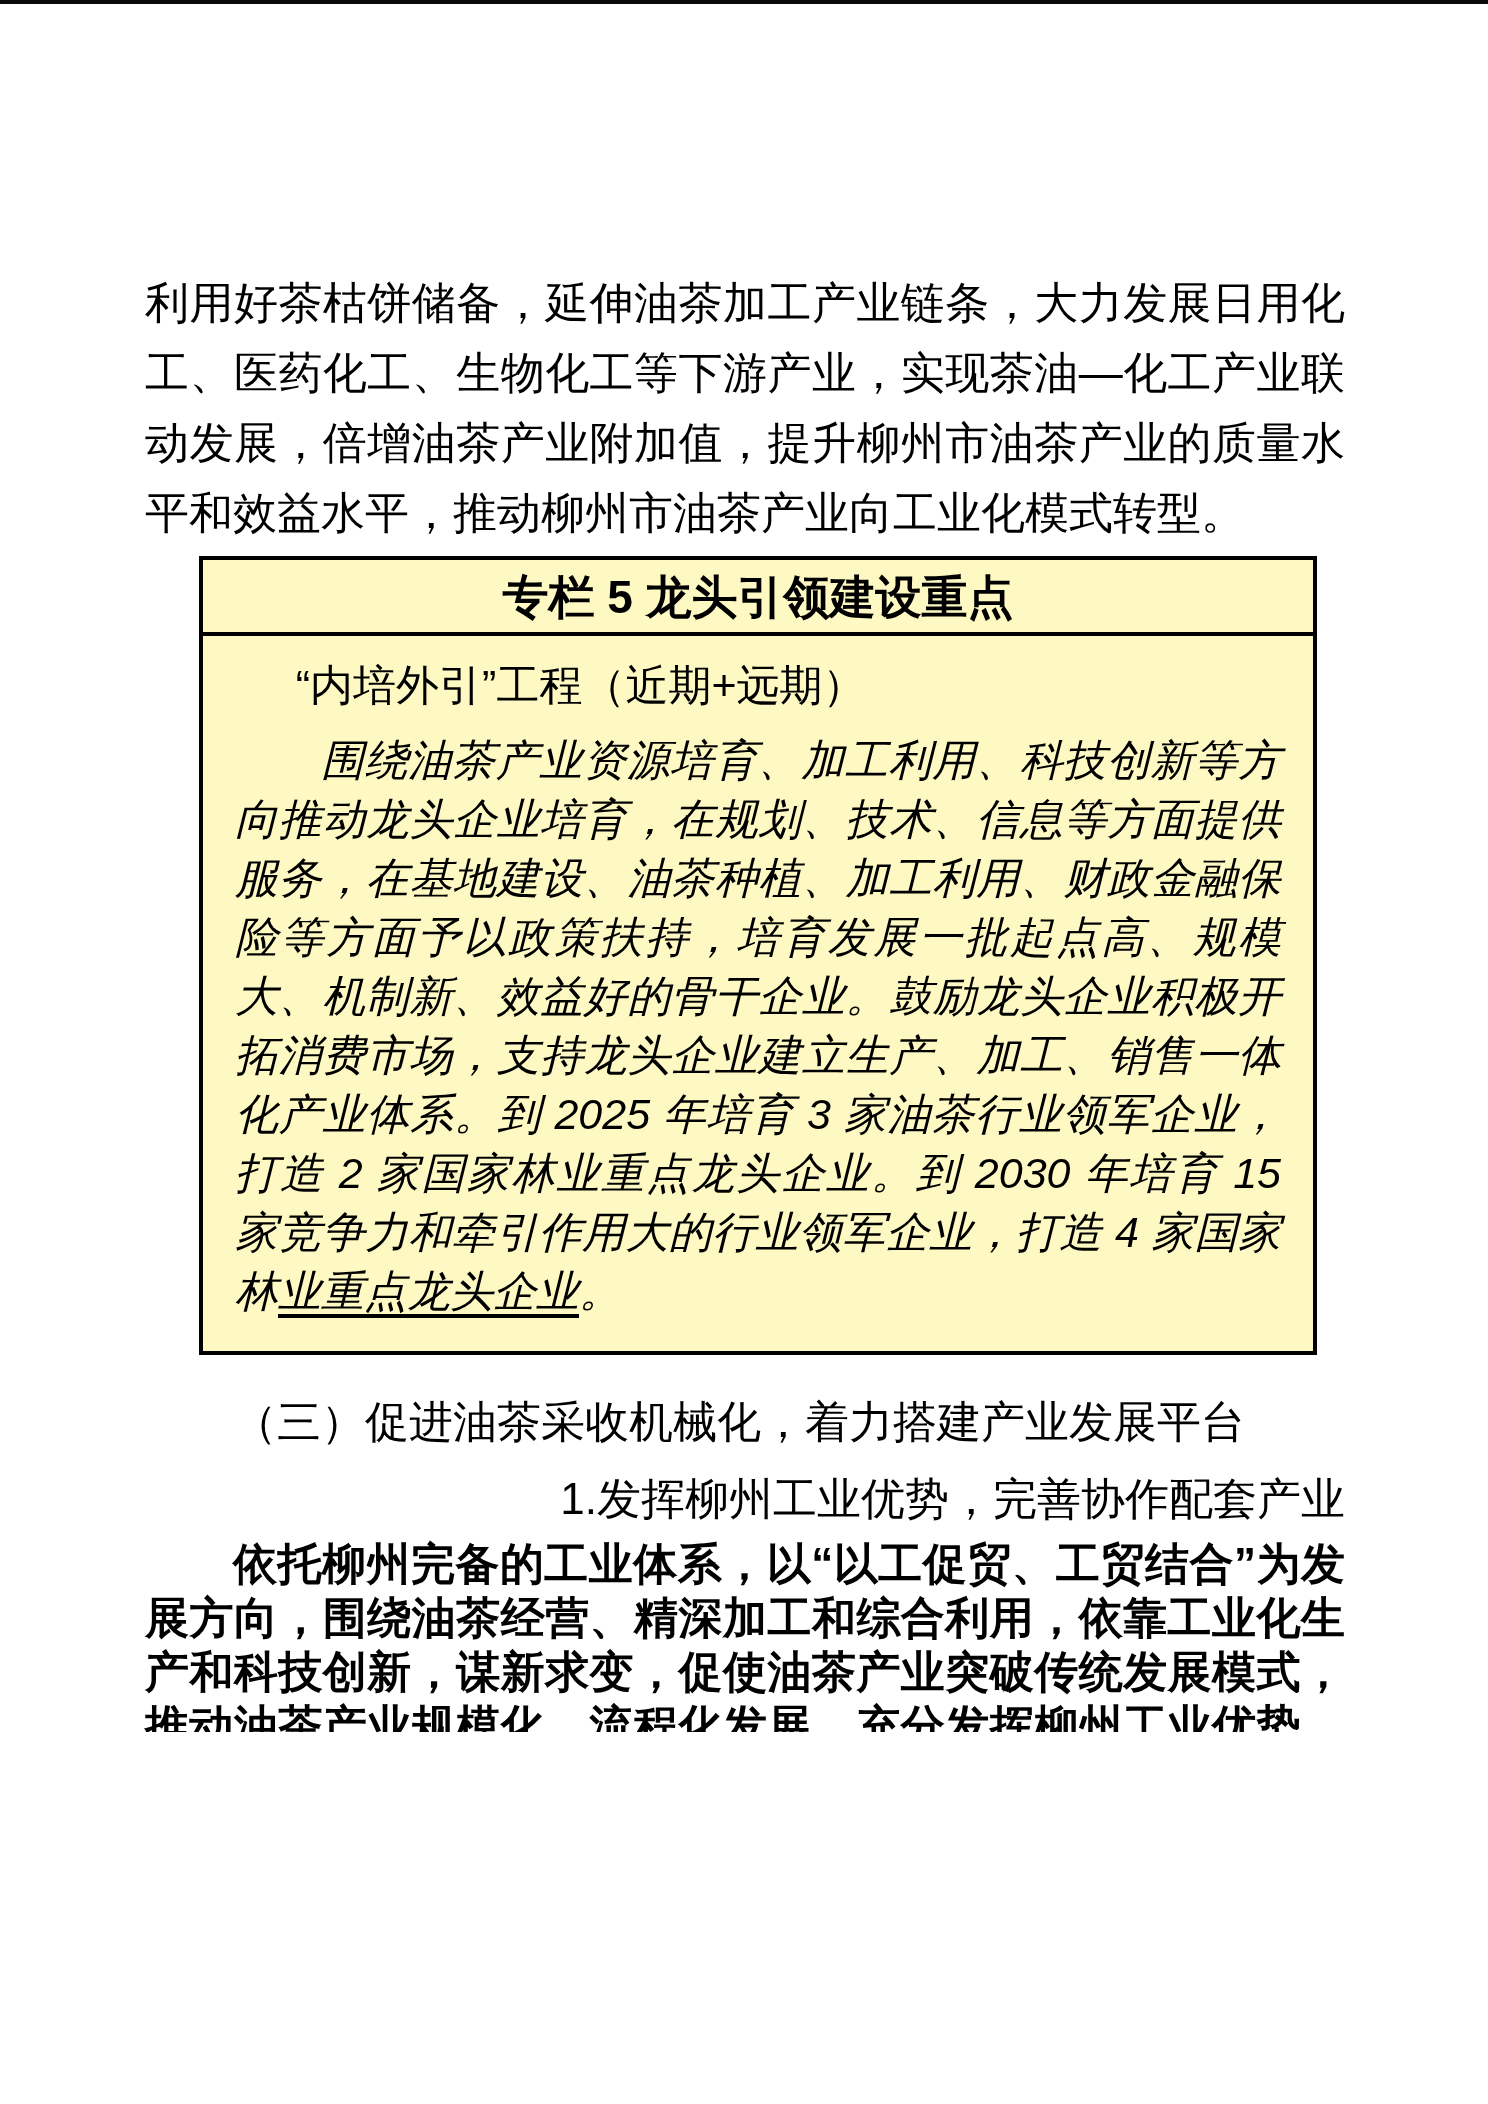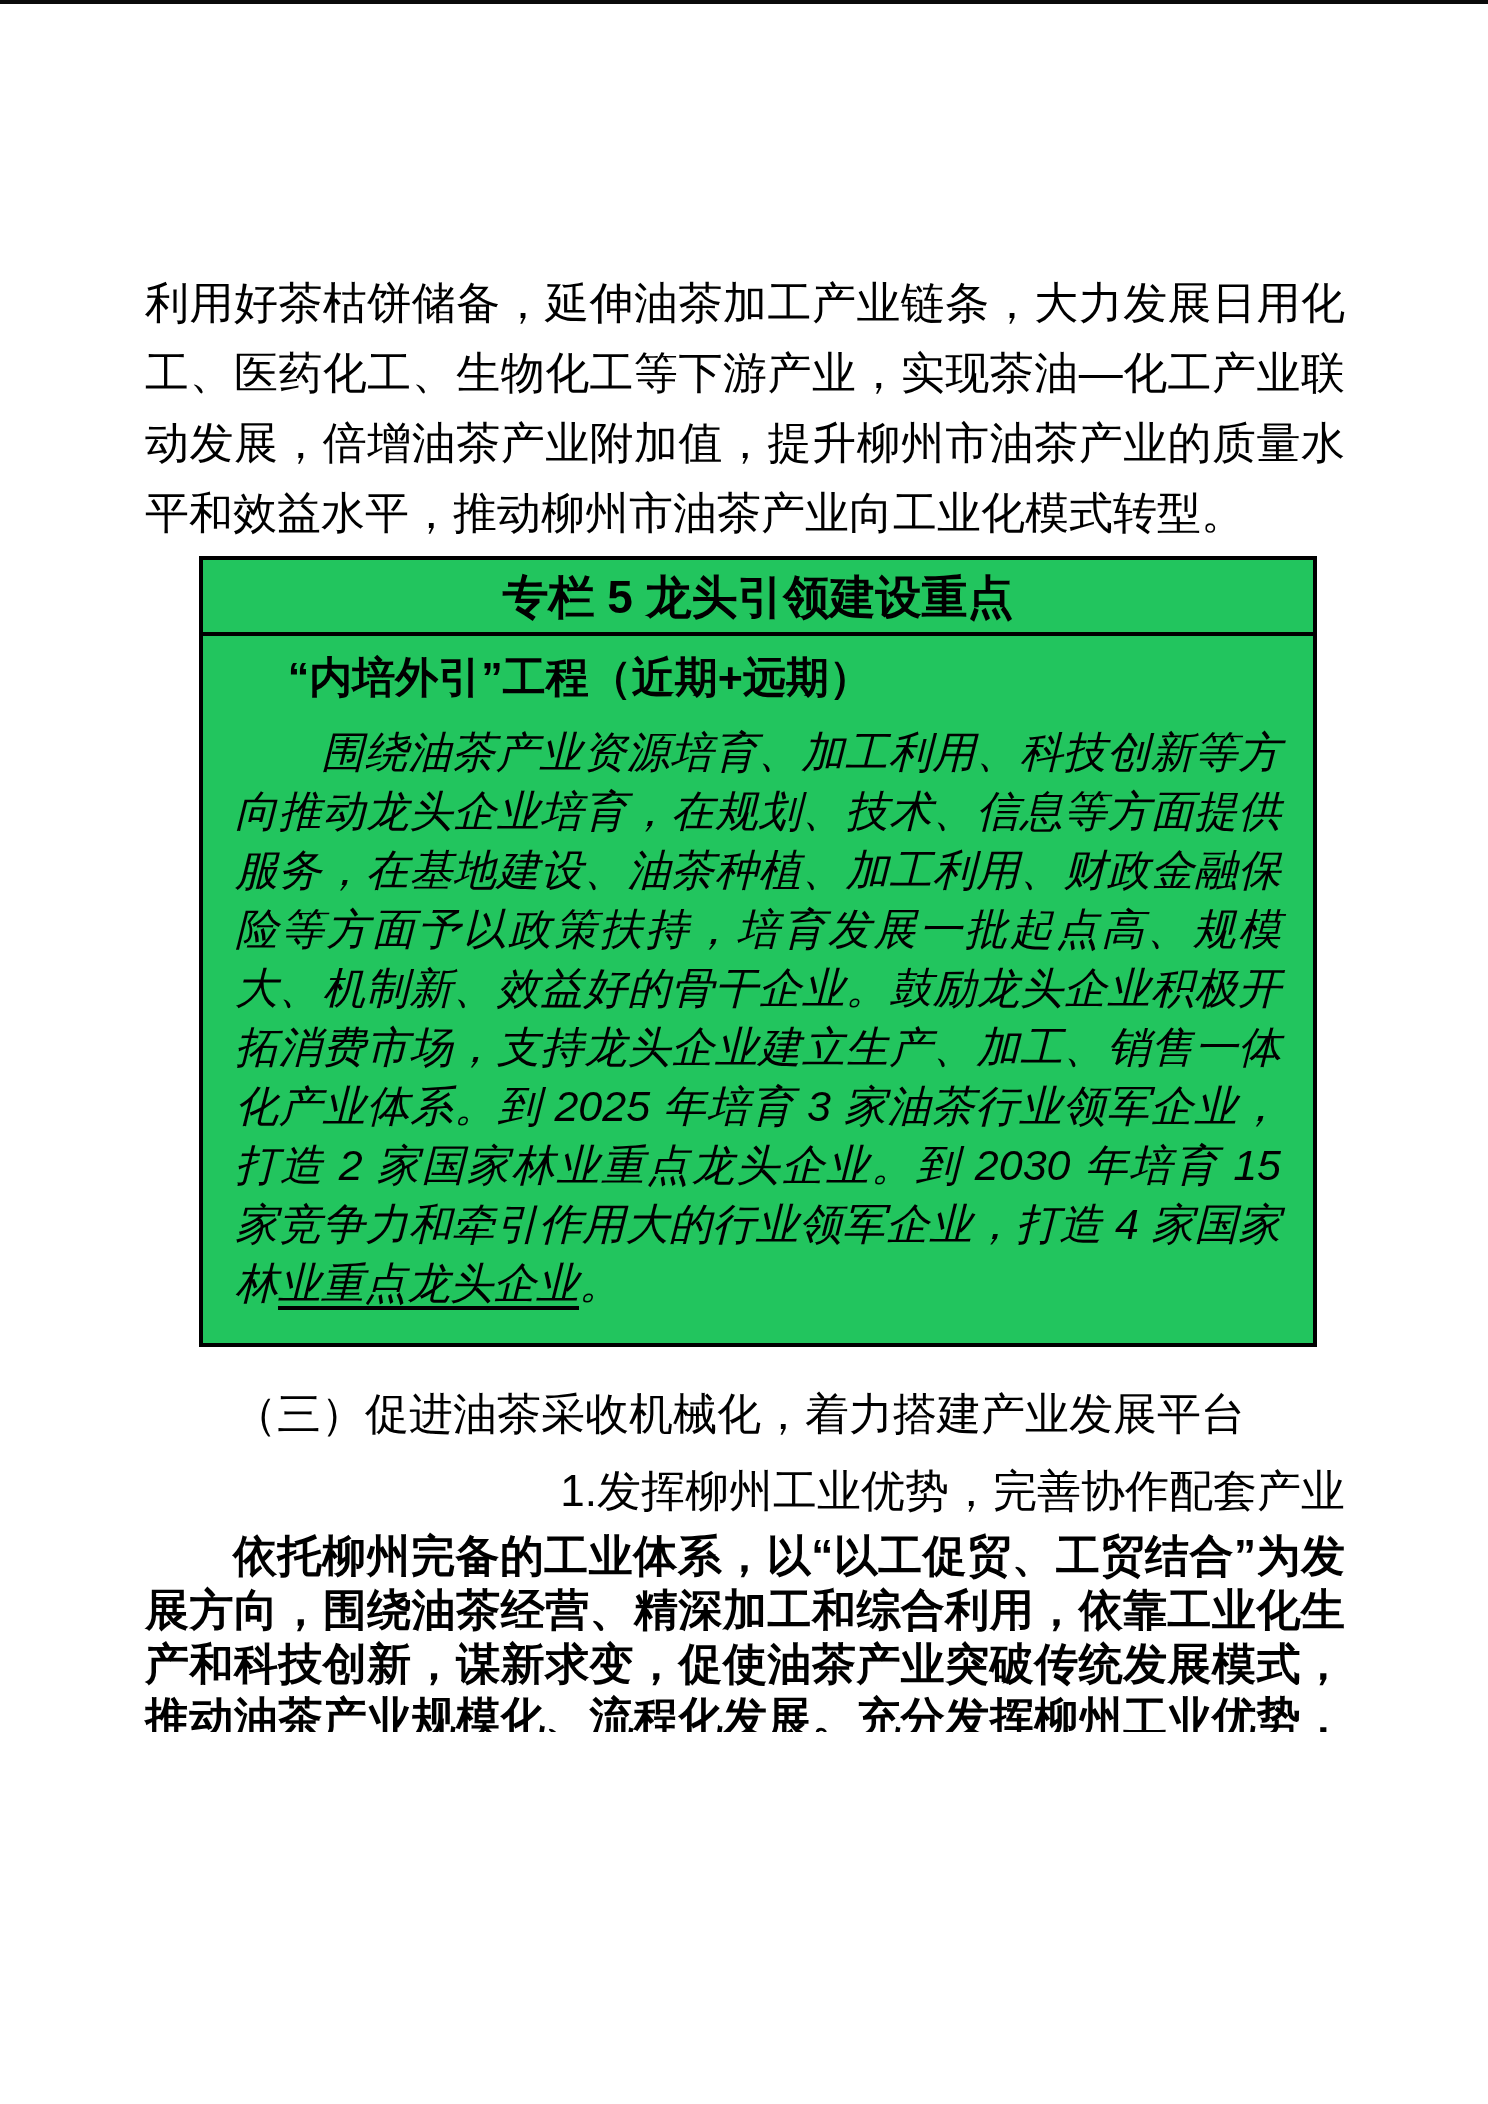--- a/index.html
+++ b/index.html
@@ -37,38 +37,38 @@
   }
   .opening {
     line-height: 70px;
     text-align: justify;
     text-justify: inter-ideograph;
   }
   .column-box {
     box-sizing: border-box;
     margin: 8px 28px 0 54px;
     border: 4px solid #000000;
-    background: #22c55e;
+    background: #fef9c3;
   }
   .box-header {
     font-size: 46px;
     font-weight: 700;
     text-align: center;
     line-height: 62px;
     padding: 6px 10px 4px 10px;
     border-bottom: 4px solid #000000;
   }
   .box-body {
     padding: 12px 16px 14px 16px;
     font-size: 43px;
     line-height: 59px;
   }
   .box-subtitle {
-    margin: 0;
-    font-weight: 700;
+    margin: 8px;
+    font-weight: 400;
     text-indent: 1.6em;
   }
   .box-para {
     margin: 16px;
     text-indent: 2em;
     text-align: justify;
     text-justify: inter-ideograph;
     font-style: italic;
   }
   .underlined {

